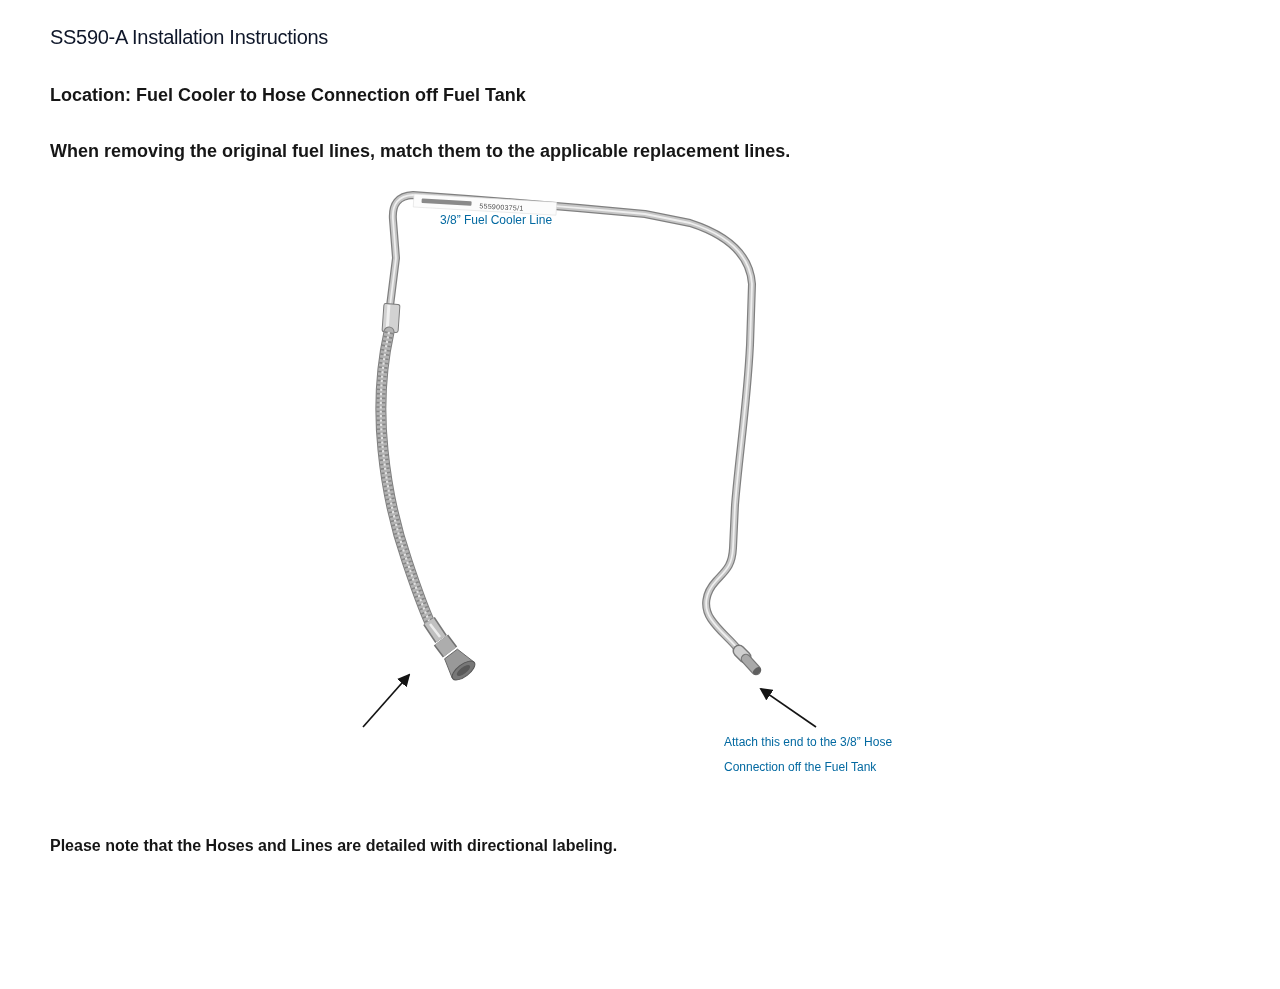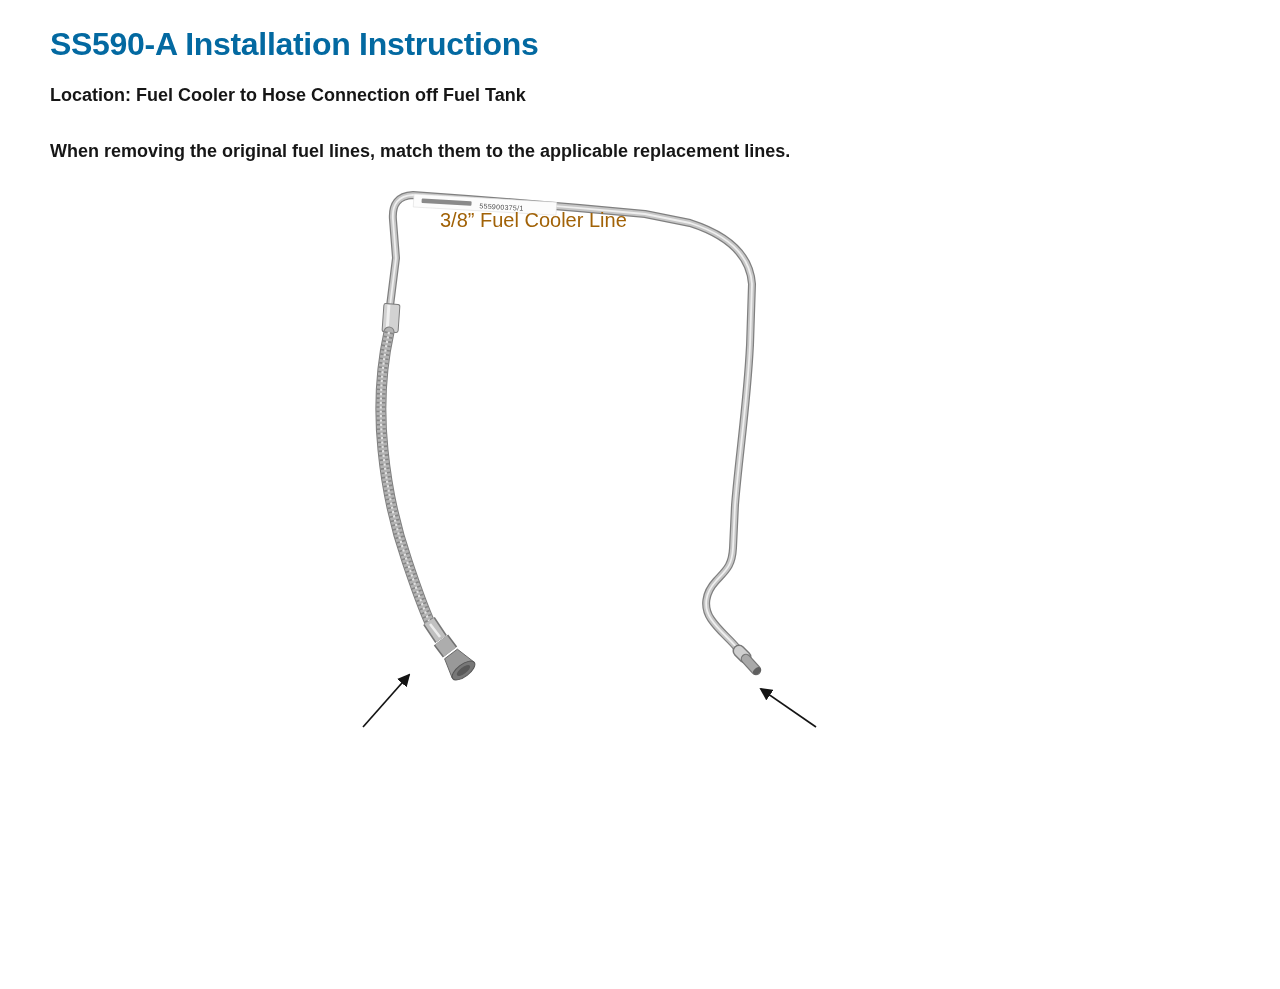--- a/index.html
+++ b/index.html
@@ -9,46 +9,46 @@
     height: 989px;
     background: #ffffff;
     overflow: hidden;
     font-family: "Liberation Sans", sans-serif;
     color: #1a1a1a;
   }
   .title {
     position: absolute;
     left: 50px; top: 26px;
     margin: 0;
-    font-size: 32px;
-    font-weight: 700;
+    font-size: 20px;
+    font-weight: 400;
     letter-spacing: -0.3px;
-    color: #0369a1;
+    color: #0f172a;
     white-space: nowrap;
   }
   .subhead {
     position: absolute;
     left: 50px;
     margin: 0;
     font-size: 18px;
     font-weight: 700;
     color: #161616;
     white-space: nowrap;
   }
   .loc  { top: 85px; }
   .when { top: 141px; }
 
   .figure { position: absolute; left: 0; top: 0; width: 1280px; height: 989px; margin: 0; }
   .figure svg { position: absolute; left: 0; top: 0; }
 
   .cap {
     position: absolute;
-    font-size: 20px;
+    font-size: 12px;
     font-weight: 400;
-    color: #a16207;
+    color: #0369a1;
     line-height: 25px;
     white-space: nowrap;
   }
   .cap-line      { left: 440px; top: 208px; }
   .callout-left  { left: 244px; top: 730px; }
   .callout-right { left: 724px; top: 730px; }
 
   .note {
     position: absolute;
     left: 50px; top: 834px;
@@ -119,18 +119,23 @@
         <text x="480" y="204.5" font-family="Liberation Sans, sans-serif" font-size="7" fill="#4a4a4a" letter-spacing="0.3">555900375/1</text>
       </g>
 
       <line x1="363" y1="727" x2="409" y2="675" stroke="#141414" stroke-width="1.7" marker-end="url(#arrowhead)"></line>
       <line x1="816" y1="727" x2="761" y2="689" stroke="#141414" stroke-width="1.7" marker-end="url(#arrowhead)"></line>
     </svg>
 
     <div class="cap cap-line">3/8” Fuel Cooler Line</div>
 
 
+    <div class="cap callout-right">
+      <div>Attach this end to the 3/8” Hose</div>
+      <div>Connection off the Fuel Tank</div>
+    </div>
   </figure>
 
   <div class="note">
+    <div>Please note that the Hoses and Lines are detailed with directional labeling.</div>
   </div>
 
 </div>
 
 </body></html>

